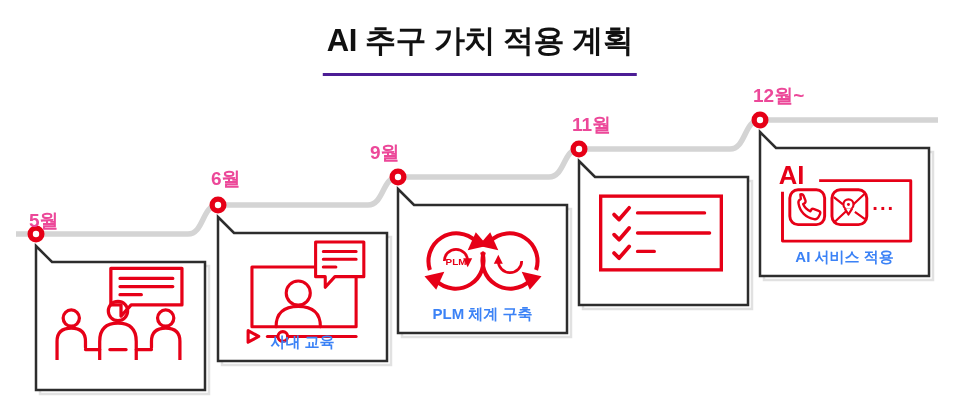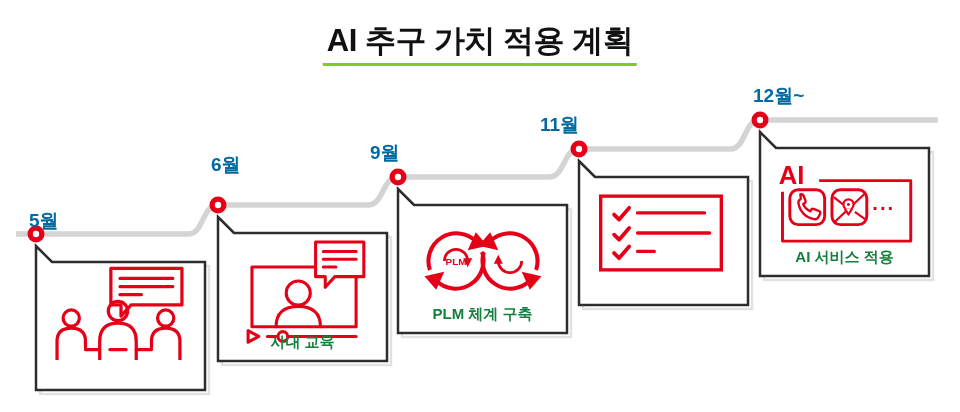--- a/index.html
+++ b/index.html
@@ -3,28 +3,28 @@
 <meta charset="utf-8">
 <style>
   html,body{margin:0;padding:0;background:#ffffff;}
   #canvas{
     position:relative;width:960px;height:412px;background:#ffffff;overflow:hidden;
     font-family:"Liberation Sans","DejaVu Sans",sans-serif;
   }
   .title{
     position:absolute;top:20px;left:50%;transform:translateX(-50%);
     font-size:31px;font-weight:bold;color:#111;letter-spacing:-0.5px;
-    border-bottom:3px solid #84cc16;padding:0 4px 1px;white-space:nowrap;
+    border-bottom:3px solid #4c1d95;padding:0 4px 11px;white-space:nowrap;
   }
   .month{
-    position:absolute;font-size:19px;font-weight:bold;color:#0369a1;white-space:nowrap;
+    position:absolute;font-size:19px;font-weight:bold;color:#ec4899;white-space:nowrap;
   }
   .boxlabel{
     position:absolute;width:169px;text-align:center;
-    font-size:15px;font-weight:bold;color:#15803d;white-space:nowrap;
+    font-size:15px;font-weight:bold;color:#3b82f6;white-space:nowrap;
   }
   svg{position:absolute;display:block;}
   #base{left:0;top:0;}
   .icon{pointer-events:none;}
   .rs{stroke:#e60017;fill:none;stroke-width:3.2;stroke-linecap:round;stroke-linejoin:round;}
   .rf{fill:#e60017;stroke:none;}
 </style>
 </head>
 <body>
 
@@ -77,23 +77,23 @@
         <circle cx="579" cy="149" r="8.5" fill="#e60017"></circle>
         <circle cx="579" cy="149" r="3.2" fill="#fff"></circle>
       </g>
     <g>
         <circle cx="760" cy="120" r="8.5" fill="#e60017"></circle>
         <circle cx="760" cy="120" r="3.2" fill="#fff"></circle>
       </g>
   </svg>
 
   <div class="month" style="left:29px;top:208px">5월</div>
-  <div class="month" style="left:211px;top:152px">6월</div>
+  <div class="month" style="left:211px;top:166px">6월</div>
   <div class="month" style="left:370px;top:140px">9월</div>
-  <div class="month" style="left:540px;top:112px">11월</div>
+  <div class="month" style="left:572px;top:112px">11월</div>
   <div class="month" style="left:753px;top:83px">12월~</div>
 
   <svg class="icon" style="left:54px;top:266px" width="132" height="94" viewBox="0 0 130 92">
     <path class="rs" d="M56,2 H126 V38 H76 L66,49 V38 H56 Z"></path>
     <path class="rs" d="M65,12 H117 M65,20 H117 M65,28 H86"></path>
     <circle class="rs" cx="17" cy="51" r="8"></circle>
     <circle class="rs" cx="63" cy="44" r="9.5"></circle>
     <circle class="rs" cx="110" cy="51" r="8"></circle>
     <path class="rs" d="M3,92 V74 Q3,61 17,61 Q31,61 31,74 V80"></path>
     <path class="rs" d="M45,92 V74 Q45,56 63,56 Q81,56 81,74 V92"></path>

